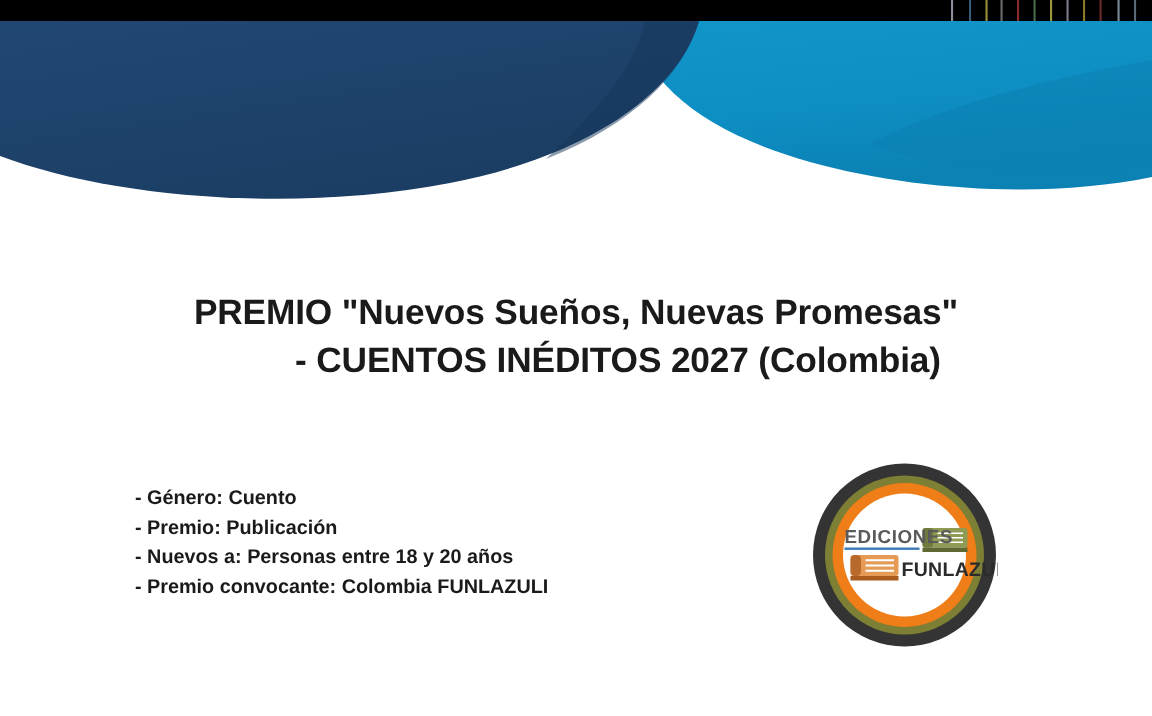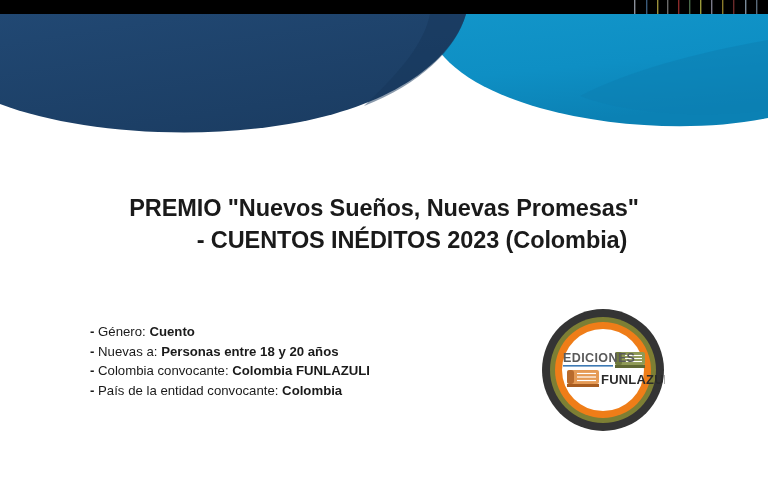--- a/index.html
+++ b/index.html
@@ -66,21 +66,21 @@
   }
   .detail-row {
     font-size: 13.2px;
     line-height: 19.5px;
     white-space: nowrap;
   }
   .detail-dash {
     font-weight: bold;
   }
   .detail-label {
-    font-weight: normal;
+    font-weight: bold;
   }
   .detail-value {
     font-weight: bold;
   }
 
   
   .logo {
     position: absolute;
     left: 541px;
     top: 308px;
@@ -138,49 +138,49 @@
         <rect x="722" y="0" width="1.4" height="14" fill="#8a7a2a"></rect>
         <rect x="733" y="0" width="1.4" height="14" fill="#6a2a2a"></rect>
         <rect x="745" y="0" width="1.4" height="14" fill="#7a8a9a"></rect>
         <rect x="756" y="0" width="1.4" height="14" fill="#5a6a7a"></rect>
       </g>
     </svg>
   </div>
 
   <div class="title-block">
     <div class="title-line line-1">PREMIO "Nuevos Sueños, Nuevas Promesas"</div>
-    <div class="title-line line-2">- CUENTOS INÉDITOS 2023 (Colombia)</div>
+    <div class="title-line line-2">- CUENTOS INÉDITOS 2027 (Colombia)</div>
   </div>
 
   <div class="details">
 
     <div class="detail-row">
       <span class="detail-dash">-</span>
       <span class="detail-label">Género:</span>
       <span class="detail-value">Cuento</span>
     </div>
 
-
-    <div class="detail-row">
-      <span class="detail-dash">-</span>
-      <span class="detail-label">Nuevas a:</span>
+    <div class="detail-row">
+      <span class="detail-dash">-</span>
+      <span class="detail-label">Premio:</span>
+      <span class="detail-value">Publicación</span>
+    </div>
+
+    <div class="detail-row">
+      <span class="detail-dash">-</span>
+      <span class="detail-label">Nuevos a:</span>
       <span class="detail-value">Personas entre 18 y 20 años</span>
     </div>
 
     <div class="detail-row">
       <span class="detail-dash">-</span>
-      <span class="detail-label">Colombia convocante:</span>
+      <span class="detail-label">Premio convocante:</span>
       <span class="detail-value">Colombia FUNLAZULI</span>
     </div>
 
-    <div class="detail-row">
-      <span class="detail-dash">-</span>
-      <span class="detail-label">País de la entidad convocante:</span>
-      <span class="detail-value">Colombia</span>
-    </div>
 
 
   </div>
 
   <div class="logo">
     <svg viewBox="0 0 124 124" xmlns="http://www.w3.org/2000/svg" aria-hidden="true">
 
       <circle cx="62" cy="62" r="61" fill="#343434"></circle>
 
       <circle cx="62" cy="62" r="53" fill="#7d7f34"></circle>

